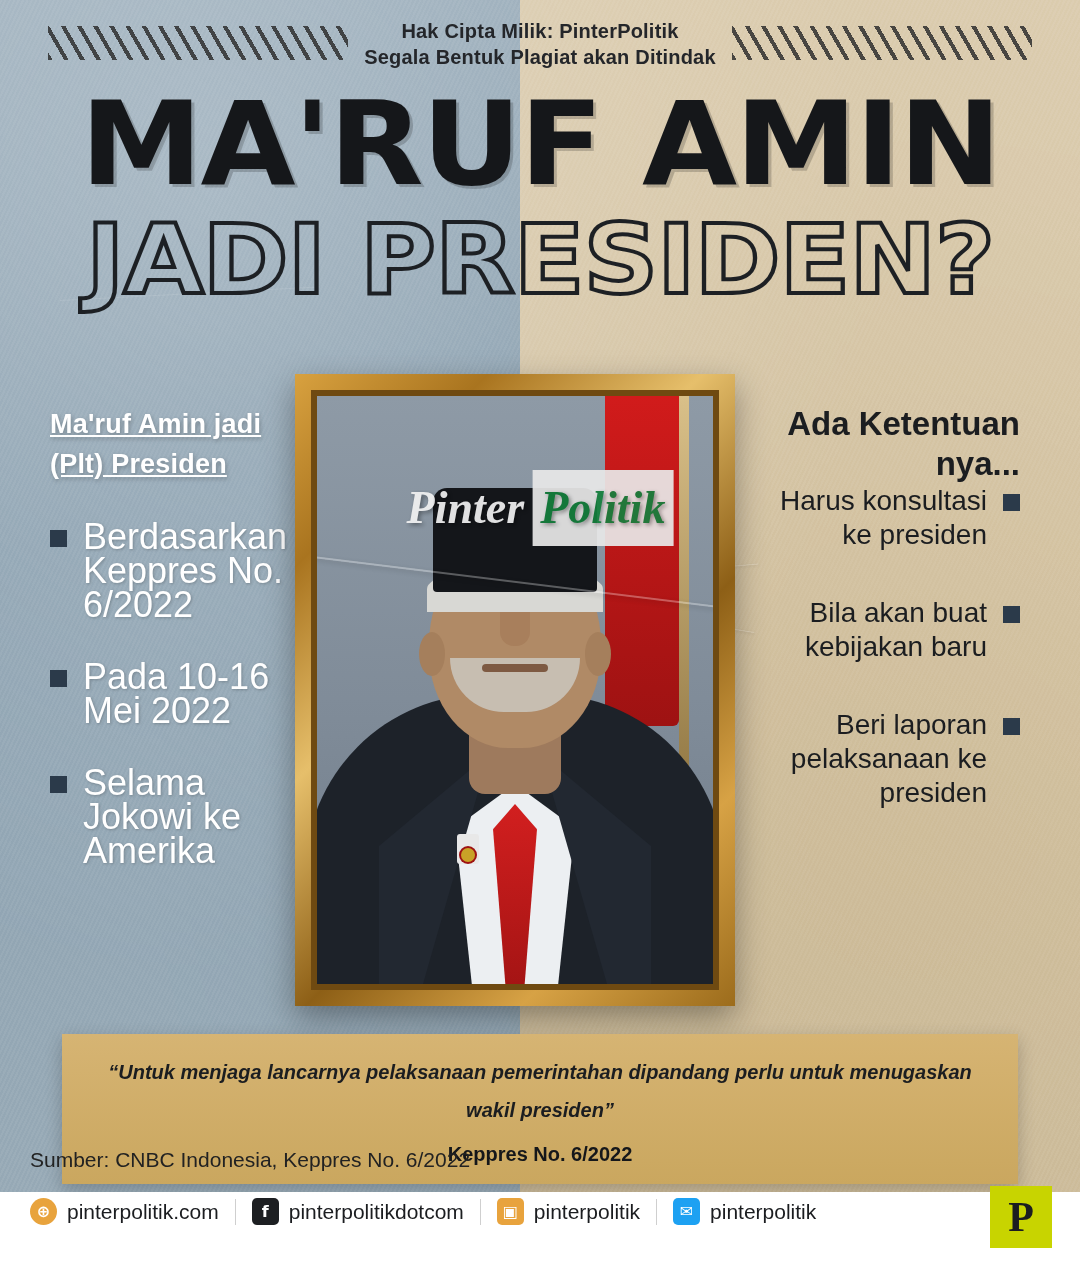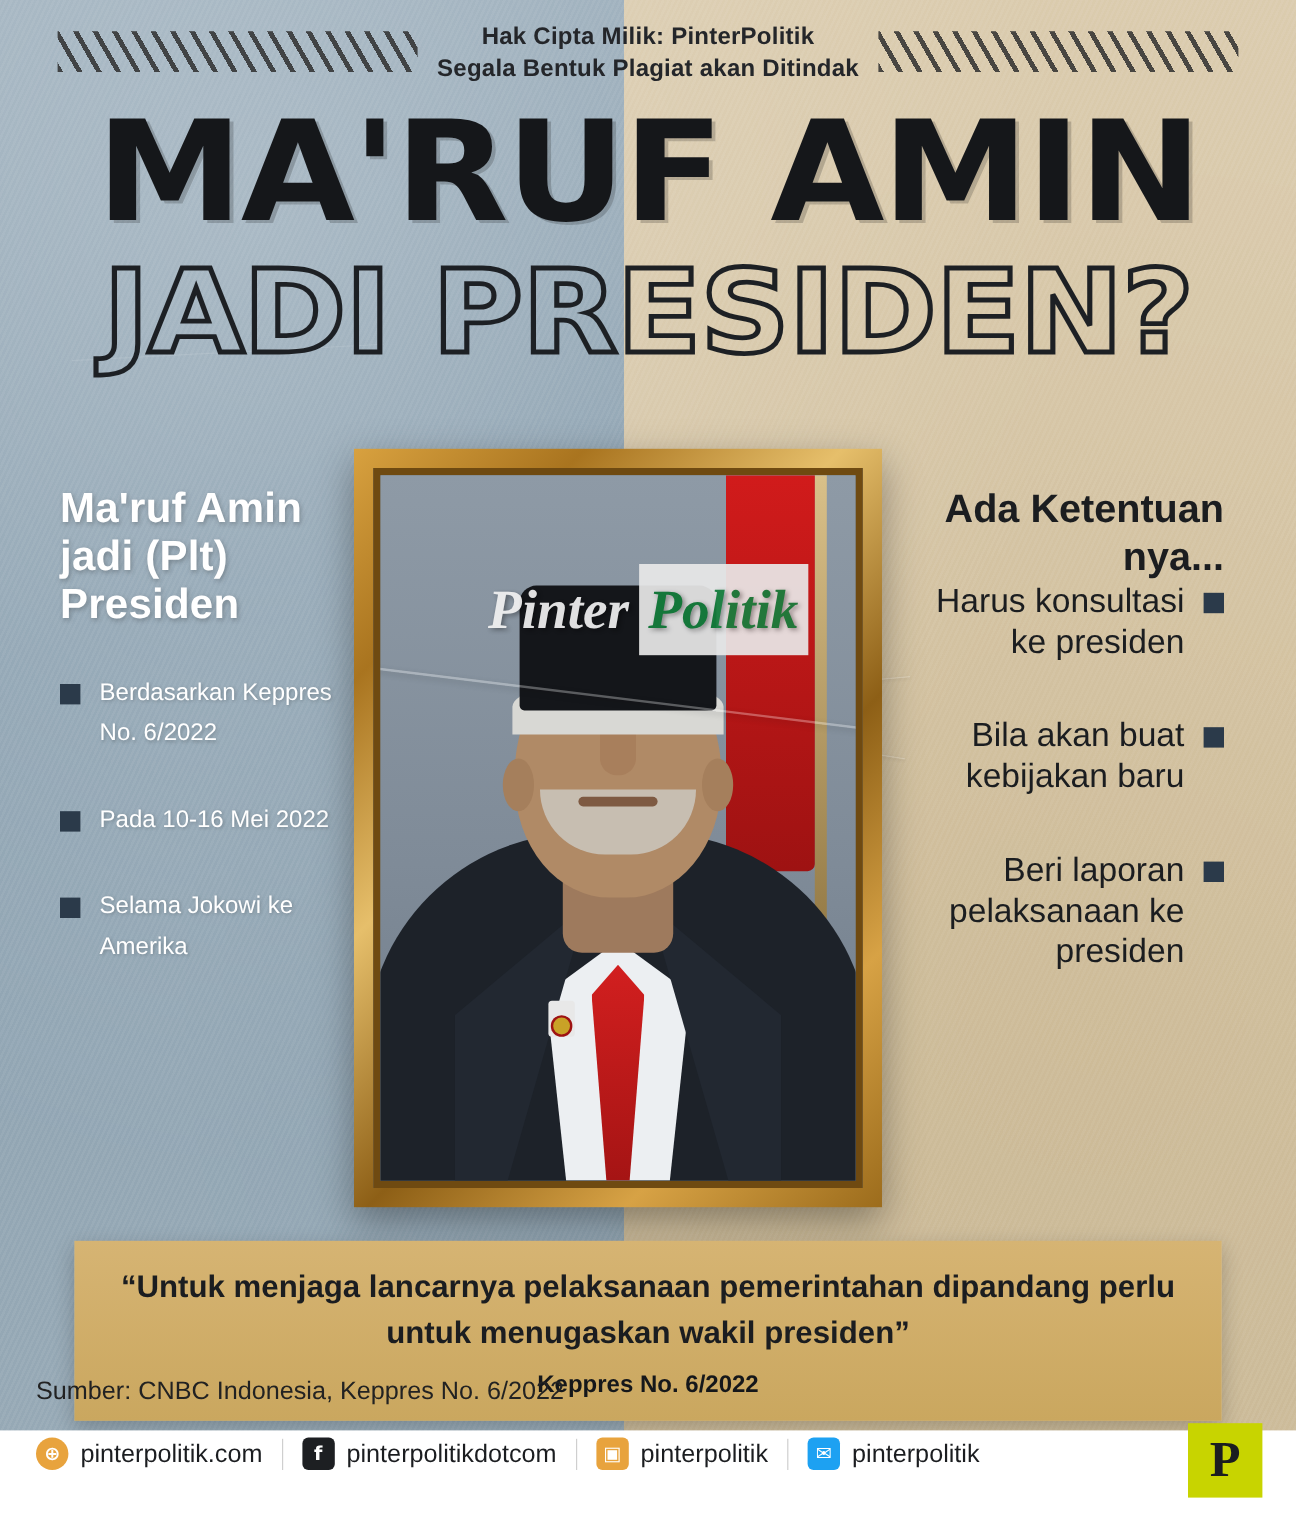--- a/index.html
+++ b/index.html
@@ -86,32 +86,33 @@
     -webkit-text-stroke: 4px #1d2024;
     transform: scaleX(1.08);
   }
 
   
   .left-col {
     position: absolute; left: 50px; top: 404px; width: 250px;
     color: #ffffff;
   }
   .left-title {
-    font-size: 35px; line-height: 40px; font-weight: bold;
+    font-size: 27px; line-height: 40px; font-weight: bold;
     letter-spacing: .2px;
     text-shadow: 1px 2px 4px rgba(0,0,0,.25);
+    text-decoration: underline;
   }
   .bullet-list-left { margin-top: 36px; }
   .bl-item { display: flex; align-items: flex-start; margin-bottom: 38px; }
   .bl-sq {
     width: 17px; height: 17px; background: #2b3a4a; margin-top: 10px;
     flex: 0 0 17px;
   }
   .bl-text {
-    margin-left: 16px; font-size: 20px; line-height: 34px; color: #ffffff;
+    margin-left: 16px; font-size: 36px; line-height: 34px; color: #ffffff;
     font-weight: normal;
     text-shadow: 1px 1px 3px rgba(0,0,0,.22);
   }
 
   
   .right-col {
     position: absolute; right: 60px; top: 404px; width: 258px;
     color: #1b1d20; text-align: right;
   }
   .right-title {
@@ -251,21 +252,21 @@
 
   
   .quote-box {
     position: absolute; left: 62px; top: 1034px; width: 956px; height: 150px;
     background: linear-gradient(180deg,#d6b473,#caa75f);
     box-shadow: 0 6px 16px rgba(0,0,0,.22);
     display: flex; flex-direction: column; align-items: center; justify-content: center;
     text-align: center;
   }
   .quote-text {
-    font-weight: bold; font-size: 26px; line-height: 38px;
+    font-style: italic; font-weight: bold; font-size: 20px; line-height: 38px;
     color: #1b1d20; padding: 0 24px;
   }
   .quote-src {
     margin-top: 14px; font-weight: bold; font-size: 20px; color: #15171a;
   }
 
   
   .footer {
     position: absolute; left: 0; bottom: 0; width: 1080px; height: 72px;
     background: #ffffff;

